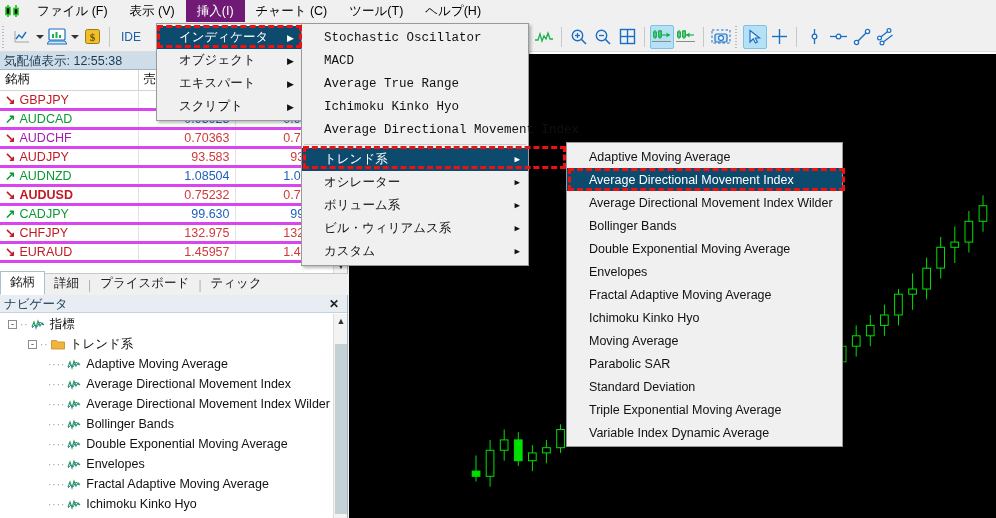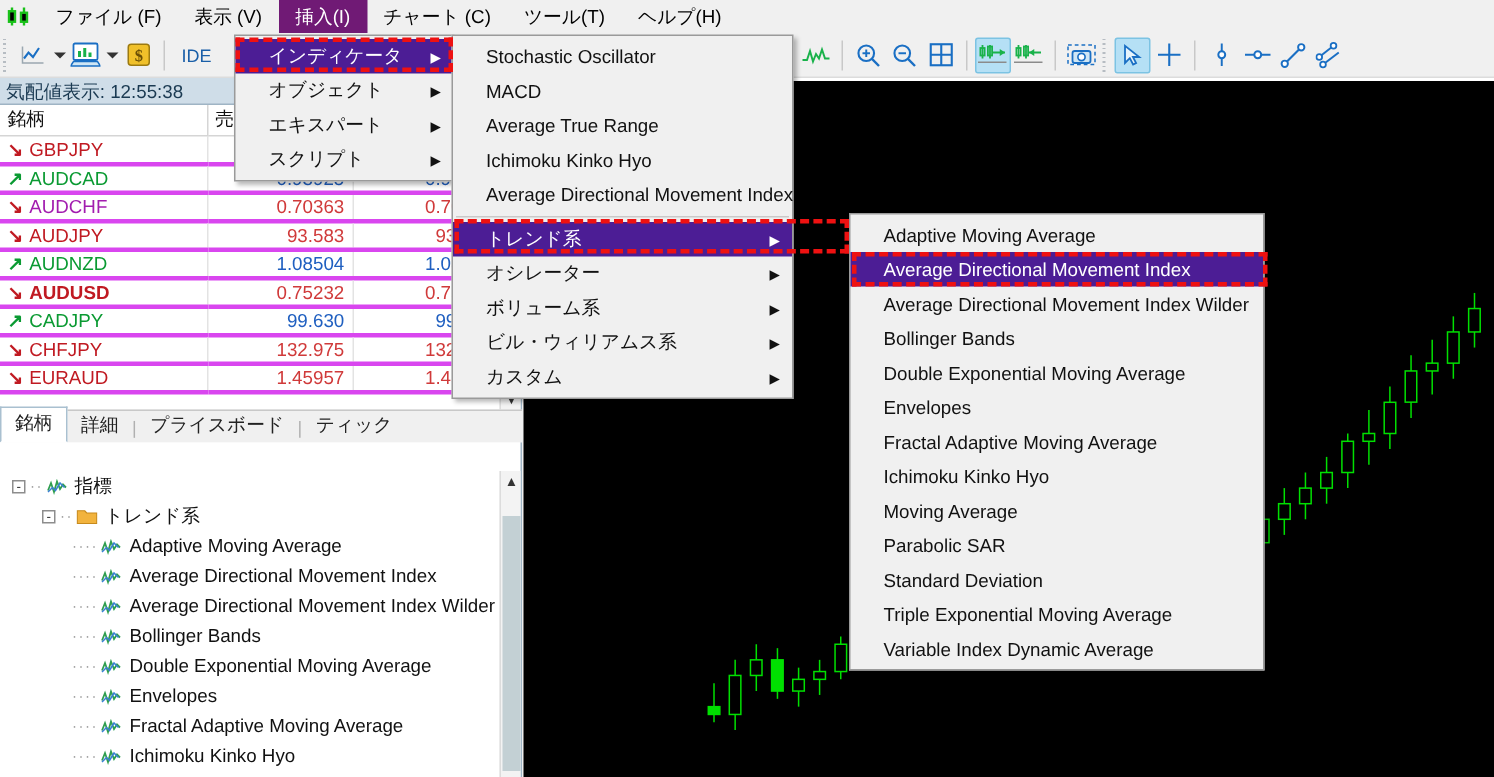--- a/index.html
+++ b/index.html
@@ -118,21 +118,21 @@
 
   
   .menu {
     position: absolute; background: #f0f0f0; border: 1px solid #9a9a9a;
     box-shadow: 2px 2px 3px rgba(0,0,0,.28); padding: 2px 0; z-index: 50;
   }
   .menu .row {
     height: 23px; display: flex; align-items: center; padding: 0 8px 0 22px;
     font-size: 12.5px; color: #111; white-space: nowrap; position: relative;
   }
-  .menu .row.sel { background: #4c1d95; color: #fff; }
+  .menu .row.sel { background: #0c4a6e; color: #fff; }
   .menu .sub { margin-left: auto; padding-left: 18px; font-size: 9px; }
   .menu .sep { height: 1px; background: #c9c9c9; margin: 3px 2px; }
 
   
   .ring { position: absolute; border: 3px dashed #ee1111; z-index: 60; pointer-events: none; }
 </style>
 </head>
 <body>
 
 <div id="app">
@@ -366,20 +366,24 @@
       <div class="tab sel">銘柄</div>
       <div class="tab">詳細</div>
       <div class="tsep">|</div>
       <div class="tab">プライスボード</div>
       <div class="tsep">|</div>
       <div class="tab">ティック</div>
     </div>
   </div>
 
   <div id="nav">
+    <div id="nav-title">
+      <span>ナビゲータ</span>
+      <span class="x">✕</span>
+    </div>
     <div id="nav-body">
         <div class="trow">
           <span class="indent" style="width: 8px;"></span>
           <span class="expander">-</span>
           <span class="dots">··</span>
           <span style="display: inline-flex; align-items: center; margin-right: 5px;">
             <svg width="14" height="11" viewBox="0 0 14 11">
               <polyline points="1,8 3,3 5,9 7,2 9,7 11,4 13,6" stroke="#2f9e4f" fill="none" stroke-width="1.2"></polyline>
               <polyline points="1,9 4,6 6,8 9,3 12,6" stroke="#3a7fd4" fill="none" stroke-width="1"></polyline>
             </svg>
@@ -587,21 +591,21 @@
     <div class="row">
       <span>エキスパート</span>
       <span class="sub">▶</span>
     </div>
     <div class="row">
       <span>スクリプト</span>
       <span class="sub">▶</span>
     </div>
   </div>
 
-  <div class="menu" id="menu2" style="left:301px; top:23px; width:228px;">
+  <div class="menu" id="menu2" style="left:301px; top:23px; width:228px;font-family:Liberation Mono, monospace;">
     <div class="row">
         <span>Stochastic Oscillator</span>
       </div>
     <div class="row">
         <span>MACD</span>
       </div>
     <div class="row">
         <span>Average True Range</span>
       </div>
     <div class="row">

